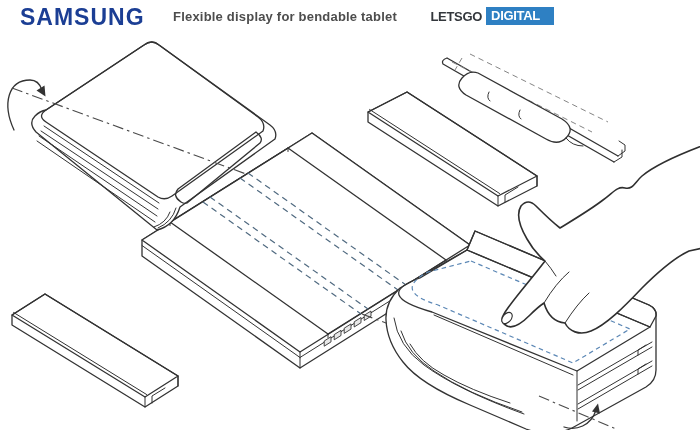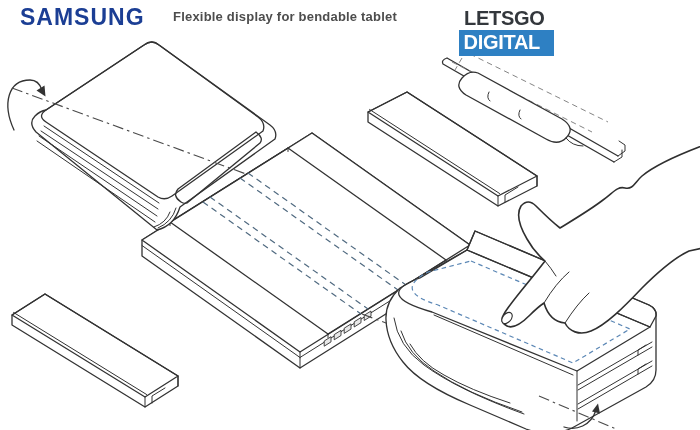--- a/index.html
+++ b/index.html
@@ -5,21 +5,21 @@
   html,body{margin:0;padding:0;background:#fff;}
   .page{position:relative;width:700px;height:430px;background:#fff;overflow:hidden;
         font-family:"Liberation Sans",sans-serif;}
   header{position:absolute;left:0;top:0;width:570px;height:40px;z-index:5;}
   .samsung{position:absolute;left:20px;top:4px;font-size:23px;font-weight:bold;
            letter-spacing:1px;color:var(--samsung-blue,#1b3e94);transform:scaleY(1.02);}
   .title{position:absolute;left:50%;top:9px;transform:translateX(-50%);
          font-size:13px;font-weight:bold;color:var(--title-gray,#4d4d4d);
          letter-spacing:0.2px;white-space:nowrap;}
   .letsgo{position:absolute;right:16px;top:7px;display:flex;align-items:center;
-          font-size:20px;font-weight:bold;letter-spacing:-0.3px;flex-direction:column;}
+          font-size:13px;font-weight:bold;letter-spacing:-0.3px;}
   .lg-left{color:var(--letsgo-dark,#33373c);margin-right:4px;}
   .lg-right{background:var(--badge-blue,#2e80c3);color:#fff;padding:1px 14px 2px 5px;}
   svg.art{position:absolute;left:0;top:0;}
   .ln{fill:none;stroke:var(--line,#333);stroke-width:1.3;stroke-linejoin:round;stroke-linecap:round;}
   .thin{fill:none;stroke:var(--line,#333);stroke-width:1;stroke-linejoin:round;stroke-linecap:round;}
   .wfill{fill:#fff;stroke:var(--line,#333);stroke-width:1.3;stroke-linejoin:round;}
   .dashdot{fill:none;stroke:#4a4a4a;stroke-width:1.1;stroke-dasharray:11 4 2.5 4;}
   .folddash{fill:none;stroke:var(--fold-dash,#506a80);stroke-width:1.2;stroke-dasharray:6 4.5;}
   .insetdash{fill:none;stroke:var(--inset-dash,#5b87b5);stroke-width:1.2;stroke-dasharray:4.5 3.5;}
   .hiddendash{fill:none;stroke:#858585;stroke-width:1;stroke-dasharray:5.5 4;}

